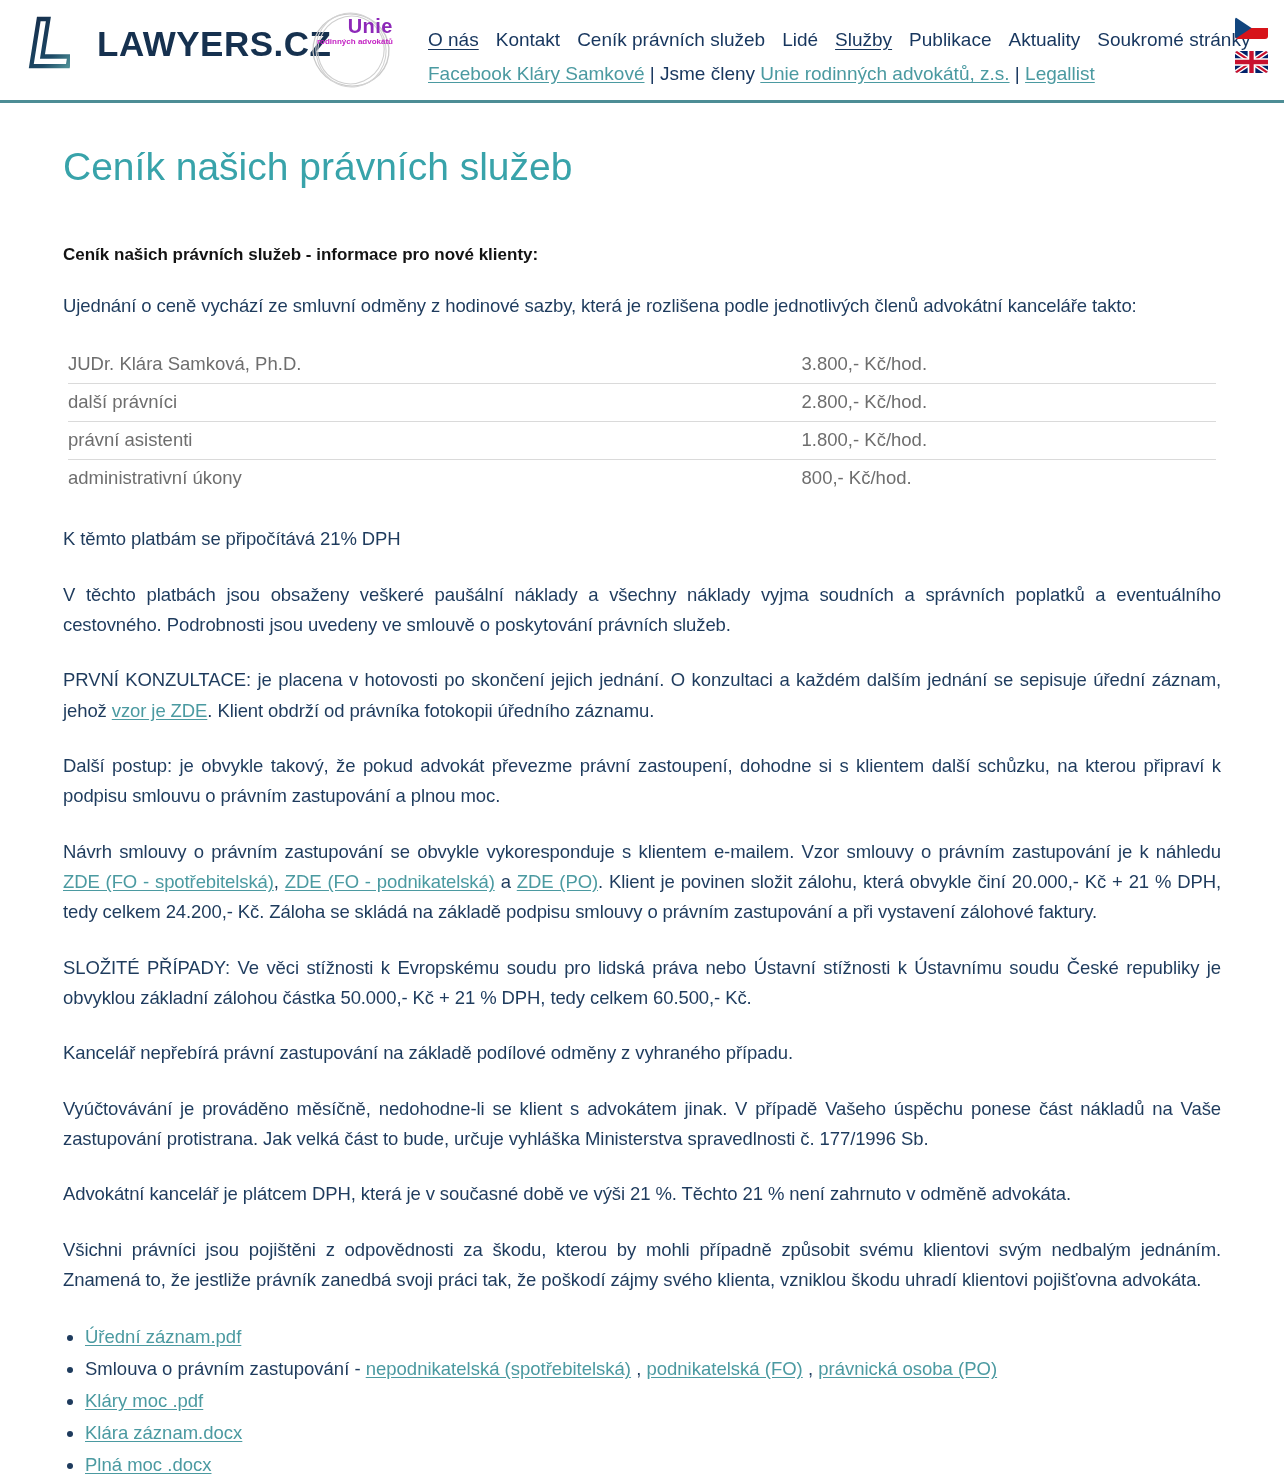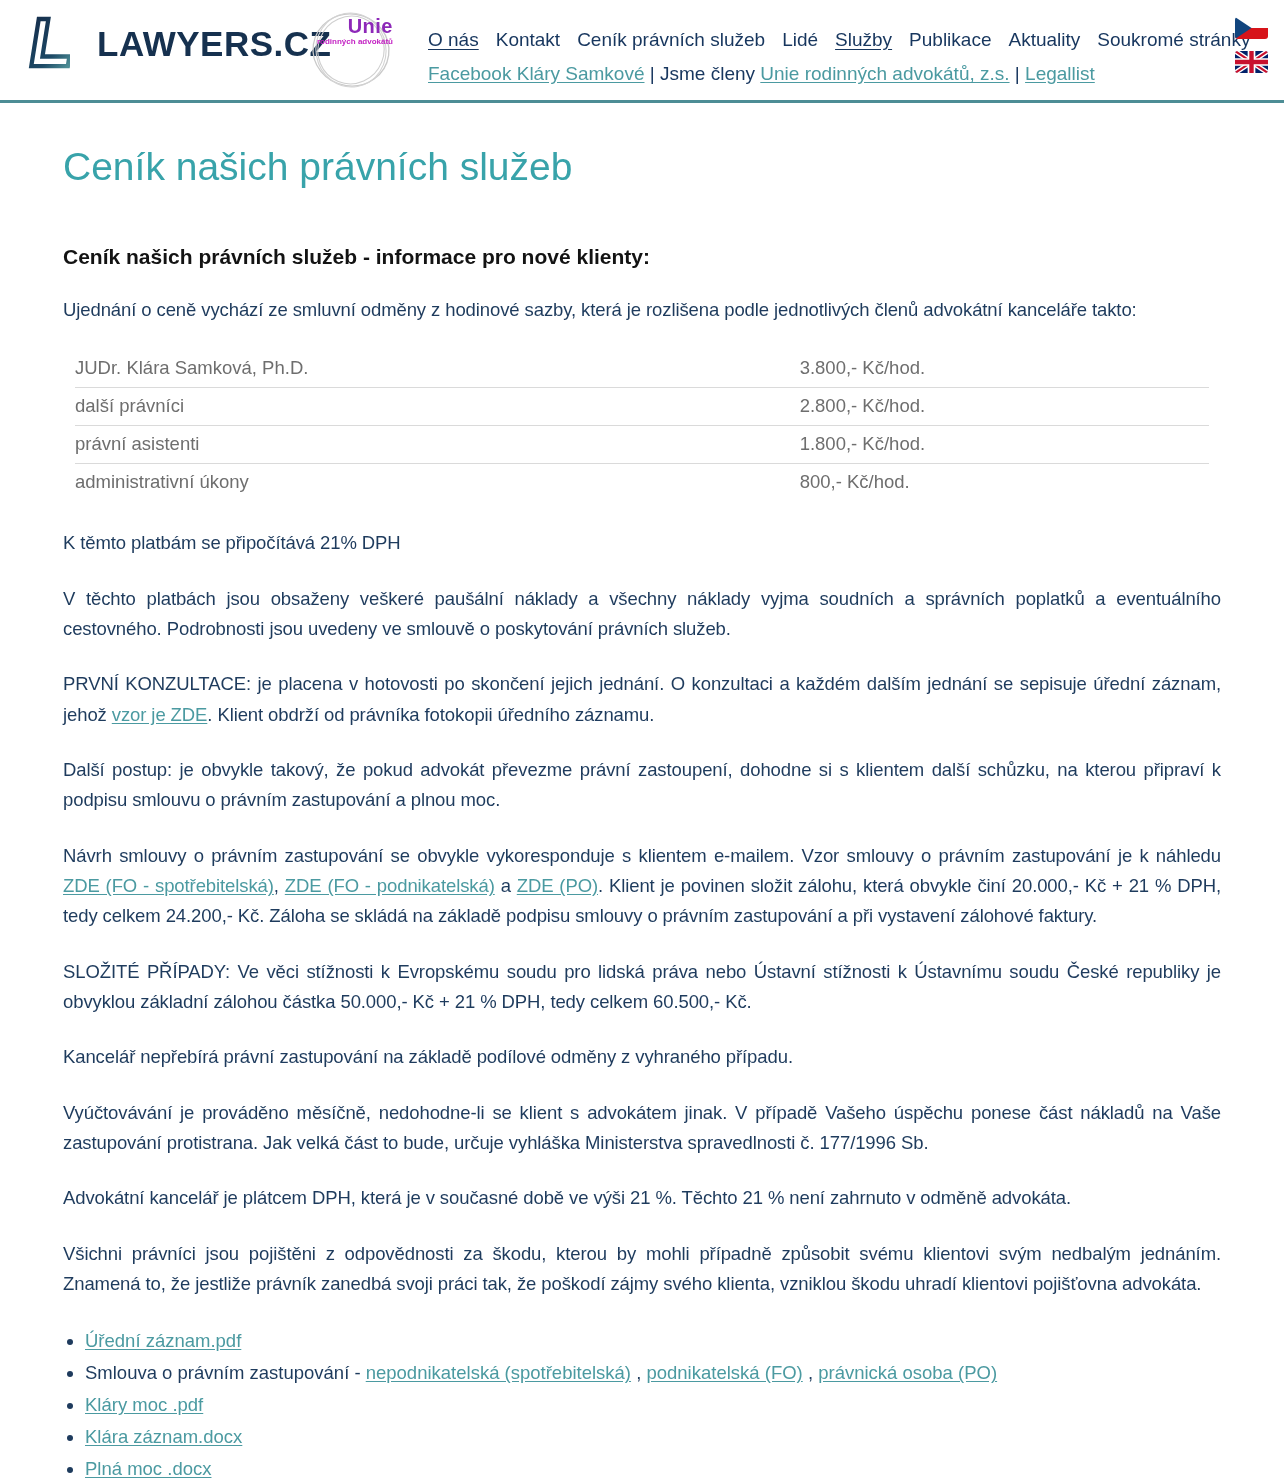--- a/index.html
+++ b/index.html
@@ -22,25 +22,25 @@
   .nav-primary a{color:#17365e;text-decoration:none;}
   .nav-primary a.underline{text-decoration:underline;text-underline-offset:3px;}
   .nav-secondary{margin-top:12px;font-size:19px;white-space:nowrap;}
   .nav-secondary span{color:#17365e;}
   .nav-secondary a{color:#4b9aa1;text-decoration:none;}
   .flags{position:absolute;right:16px;top:17px;display:flex;flex-direction:column;gap:12px;}
   .flag{width:33px;height:22px;border-radius:3px;overflow:hidden;display:block;line-height:0;cursor:pointer;}
   
   .main{padding:0 63px;}
   .page-title{margin:44px 0 0;font-size:39px;line-height:1;font-weight:500;color:#38a3aa;}
-  .section-title{margin:59px 0 26px;font-size:21px;font-weight:bold;color:#131313;}
+  .section-title{margin:59px 0 26px;font-size:17px;font-weight:bold;color:#131313;}
   .content p{font-size:18.5px;line-height:1.64;text-align:justify;margin:0 0 25px;color:#1e3b5d;letter-spacing:-0.1px;}
   a.tlink{color:#4b9aa1;text-decoration:underline;text-underline-offset:2px;}
   
-  .price-table{margin:12px 12px 27px;}
+  .price-table{margin:12px 5px 27px;}
   .price-row{display:flex;padding:7px 0 8px;border-top:1px solid #dadada;font-size:18.5px;color:#6e6e6e;}
   .price-row:first-child{border-top:none;}
   .price-label{width:63.9%;}
   .price-value{flex:1;}
   
   .download-list{margin:30px 0 0;padding-left:22px;}
   .download-list li{font-size:18.5px;line-height:1.3;margin-bottom:8px;color:#1e3b5d;}
 </style>
 </head>
 <body>

